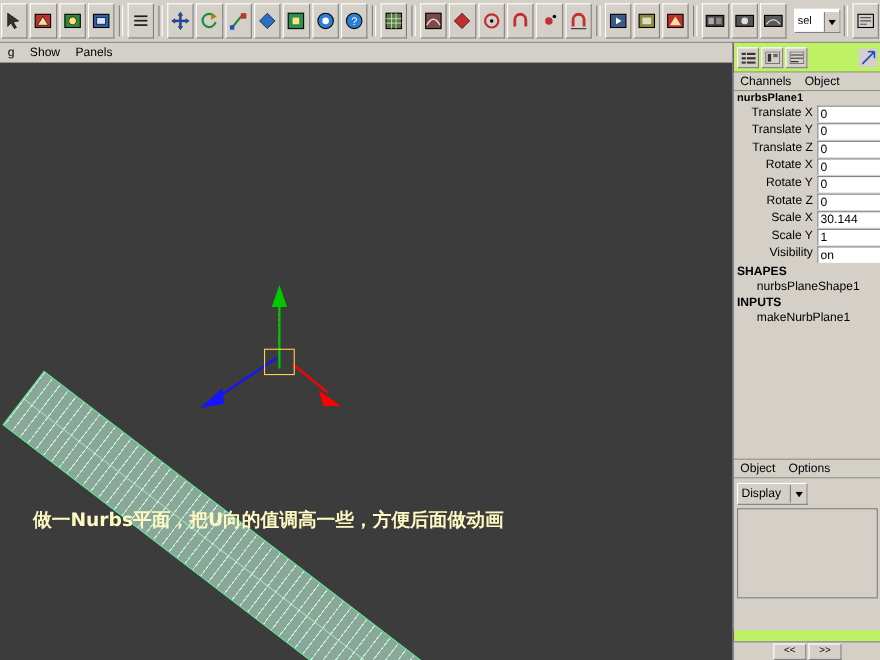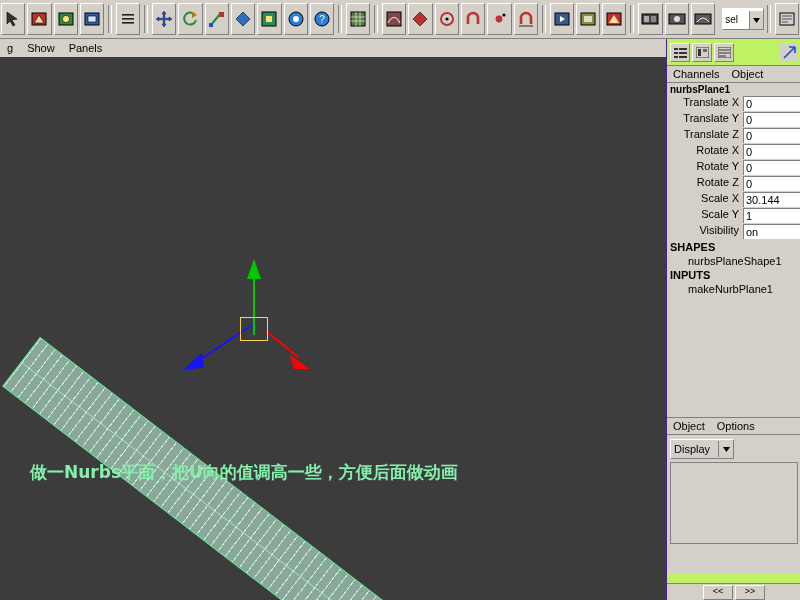--- a/index.html
+++ b/index.html
@@ -54,21 +54,21 @@
   .panelmenu span{padding:0 7px;font-size:11px;color:#000;}
 
   
   .viewport{
     position:absolute;left:0;top:57px;width:666px;height:543px;
     background:#3c3c3c;
     overflow:hidden;
   }
   .annotation{
     position:absolute;left:30px;top:404px;
-    color:#86efac;font-size:17px;font-weight:bold;
+    color:#fef9c3;font-size:17px;font-weight:bold;
     white-space:nowrap;
     font-family:"DejaVu Sans", sans-serif;
   }
 
   
   .plane-wrap{position:absolute;left:0;top:0;width:666px;height:543px;}
   .plane{
     position:absolute;
     left:40px;top:280px;
     width:640px;height:62px;

